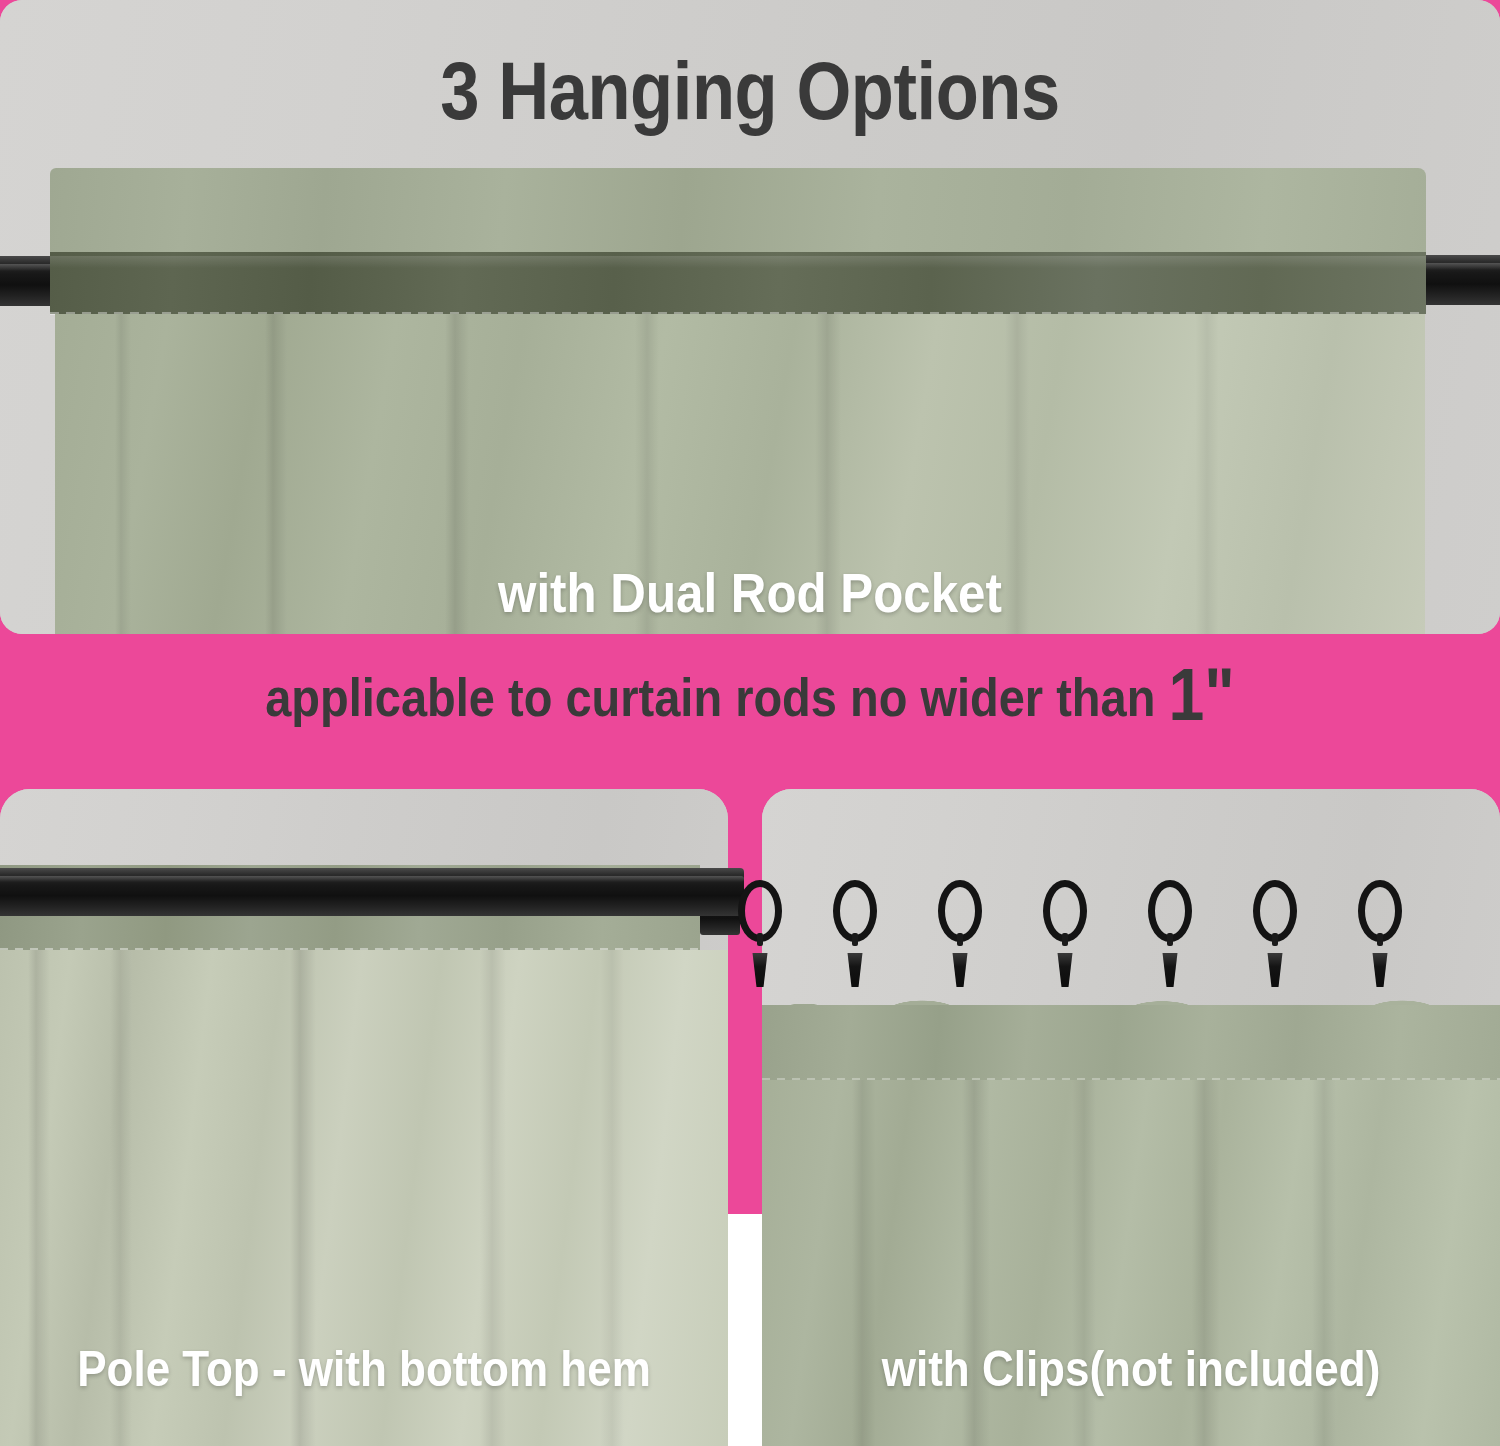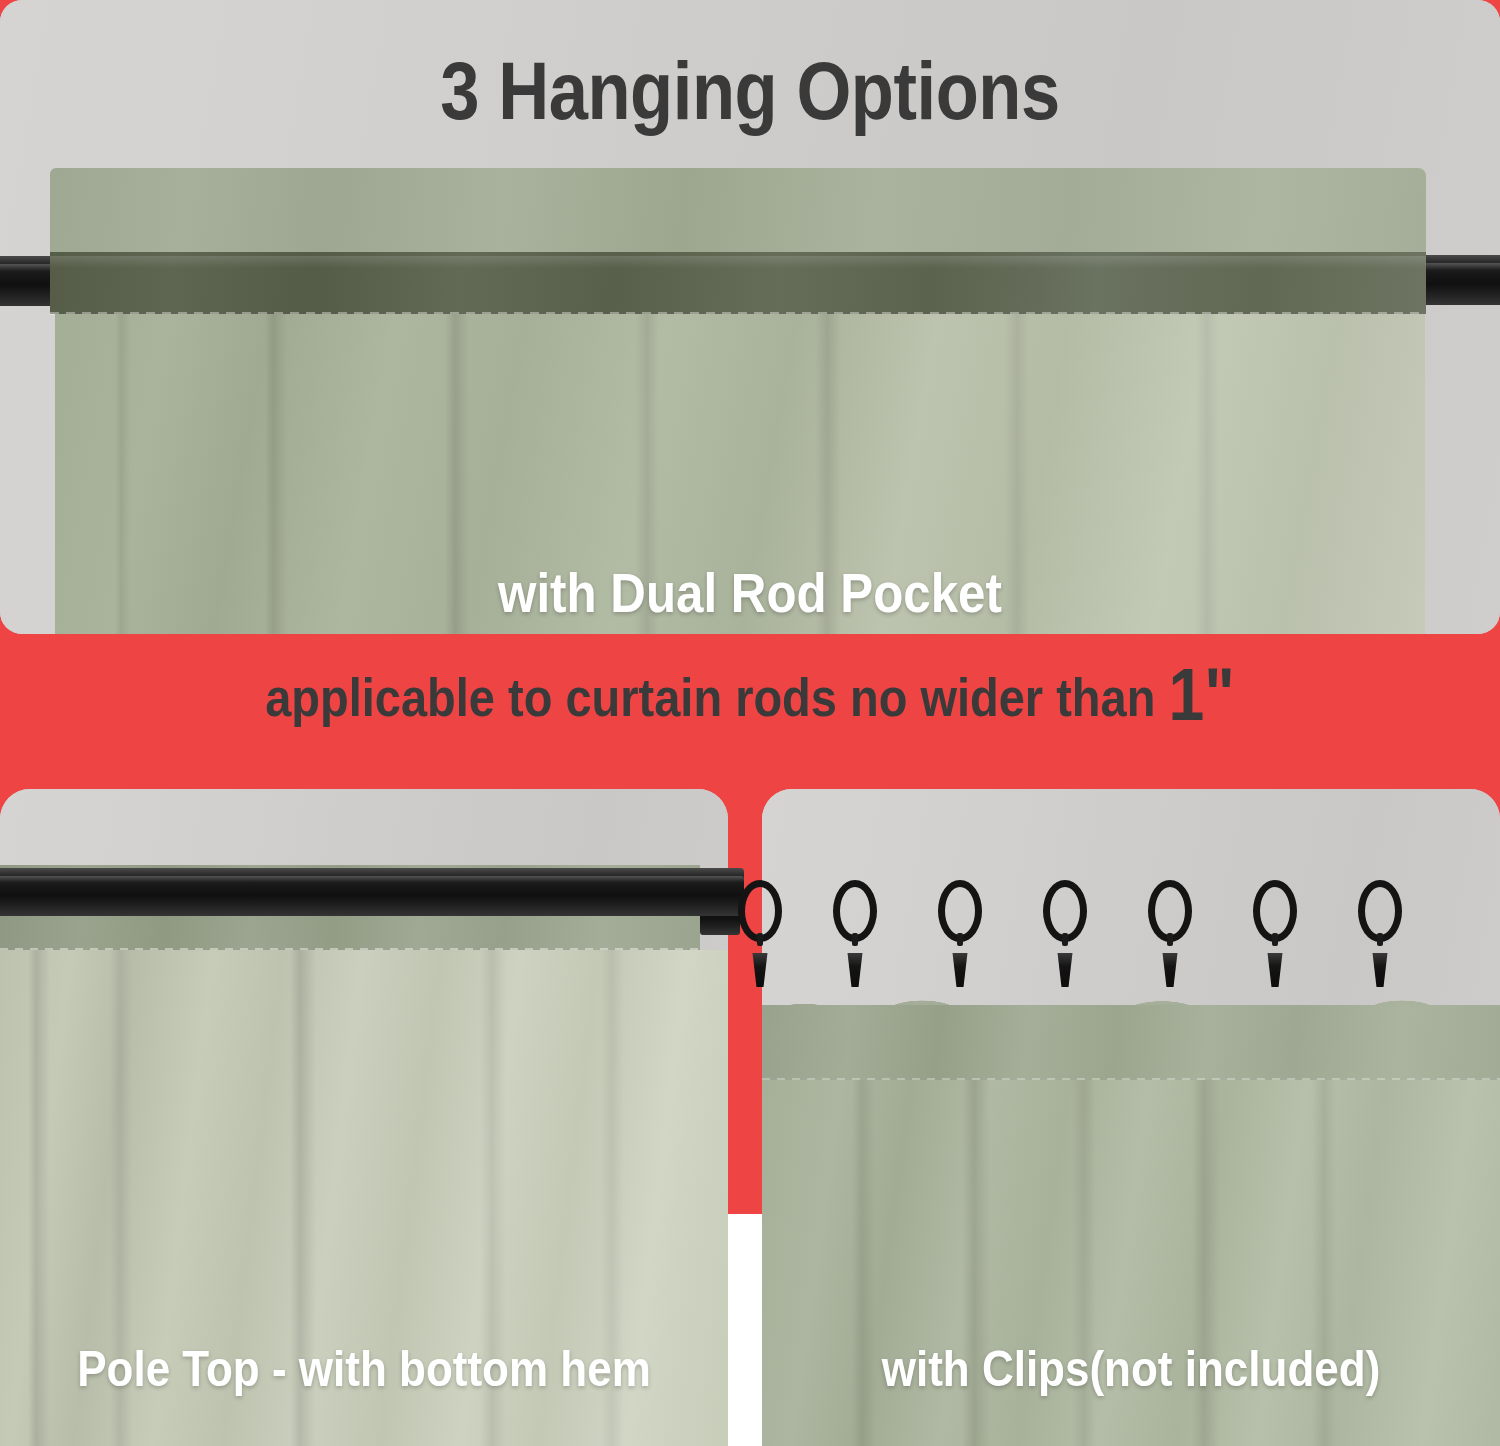--- a/index.html
+++ b/index.html
@@ -10,21 +10,21 @@
     height: 1446px;
     background: #ffffff;
     font-family: "Liberation Sans", "DejaVu Sans", sans-serif;
     overflow: hidden;
   }
 
   #infographic {
     position: relative;
     width: 1500px;
     height: 1214px;
-    background: #ef4444;
+    background: #ec4899;
   }
 
   
   .panel {
     position: absolute;
     overflow: hidden;
     background: #cfcfcd;
   }
 
   #panel-top {

